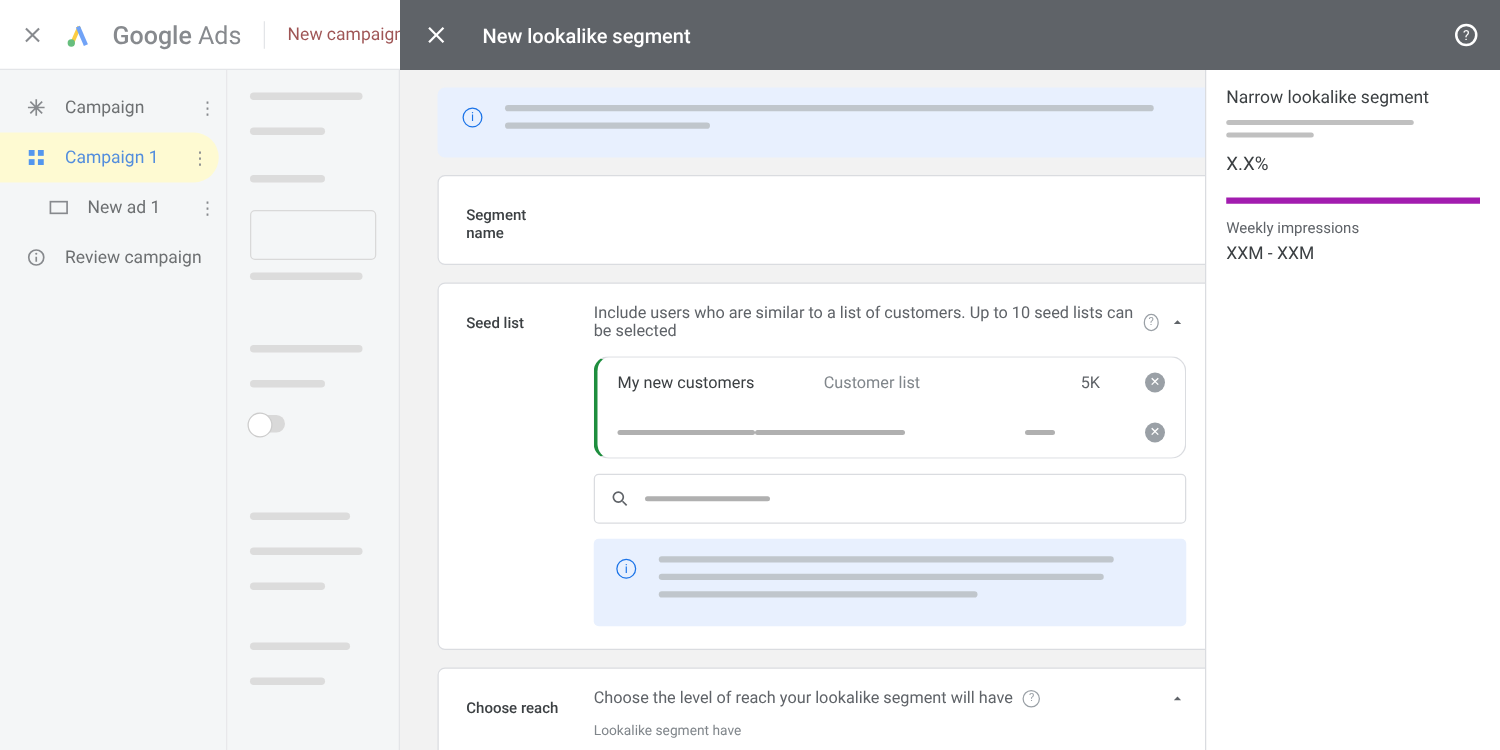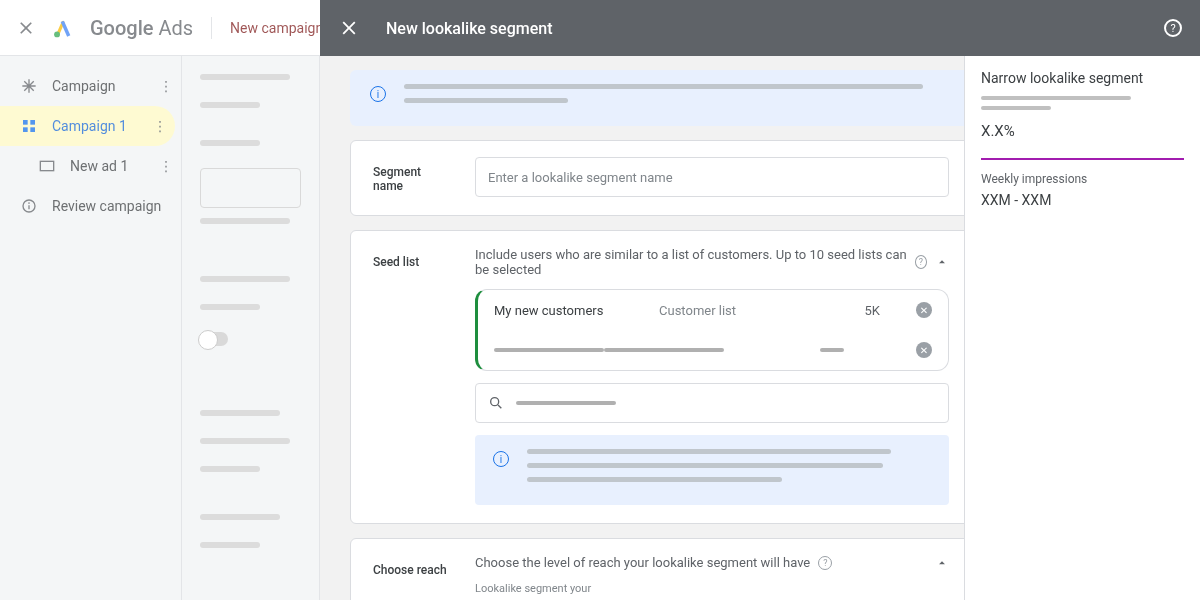--- a/index.html
+++ b/index.html
@@ -76,21 +76,21 @@
   .sub-banner { background:#e8f0fe; border-radius:4px; padding:14px 18px; display:flex; gap:18px; }
 
   .reach-sub { font-size:11px; color:#80868b; margin: 2px 0 6px 0; }
 
   
   .right-panel { position:absolute; top:56px; right:0; width:236px; bottom:0; background:#fff; border-left:1px solid #dadce0; padding:14px 16px; }
   .rp-title { font-size:14px; color:#3c4043; margin-bottom:10px; }
   .rp-line { height:4px; background:#c0c0c0; border-radius:2px; margin-bottom: 6px; }
   .rp-line.w1{ width:150px;} .rp-line.w2{width:70px;}
   .rp-val { font-size:15px; color:#3c4043; margin:12px 0 18px 0; }
-  .rp-sub { font-size:12px; color:#5f6368; margin-bottom:6px; border-top:2px solid #a21caf; padding-top:12px;}
+  .rp-sub { font-size:12px; color:#5f6368; margin-bottom:6px; border-top:5px solid #a21caf; padding-top:12px;}
 
   svg { display:block; }
 </style>
 </head>
 <body>
 
 <div class="top-bar">
   <span class="close-x">
     <svg viewBox="0 0 24 24" width="20" height="20">
         <path fill="#5f6368" d="M19 6.4L17.6 5 12 10.6 6.4 5 5 6.4 10.6 12 5 17.6 6.4 19 12 13.4 17.6 19 19 17.6 13.4 12z"></path>
@@ -189,23 +189,20 @@
     <span class="info-ic">i</span>
     <div class="ph-lines">
       <div class="ph-line" style="width:95%"></div>
       <div class="ph-line short"></div>
     </div>
   </div>
 
   <div class="card">
     <div class="sec">
       <div class="sec-label">Segment name</div>
-      <div class="sec-body">
-        <input class="input" placeholder="Enter a lookalike segment name" style="">
-      </div>
     </div>
   </div>
 
   <div class="card">
     <div class="sec">
       <div class="sec-label">Seed list</div>
       <div class="sec-body">
         <div class="sec-desc">
           <span>Include users who are similar to a list of customers. Up to 10 seed lists can be selected</span>
           <span class="q">?</span>
@@ -261,21 +258,21 @@
       <div class="sec-body">
         <div class="sec-desc">
           <span>Choose the level of reach your lookalike segment will have</span>
           <span class="q">?</span>
           <span class="chev">
             <svg width="14" height="14" viewBox="0 0 24 24">
                 <path fill="#5f6368" d="M7 14l5-5 5 5z"></path>
               </svg>
           </span>
         </div>
-        <div class="reach-sub">Lookalike segment your</div>
+        <div class="reach-sub">Lookalike segment have</div>
 
       </div>
     </div>
   </div>
 
 </div>
 
 <div class="right-panel">
   <div class="rp-title">Narrow lookalike segment</div>
   <div class="rp-line w1"></div>

